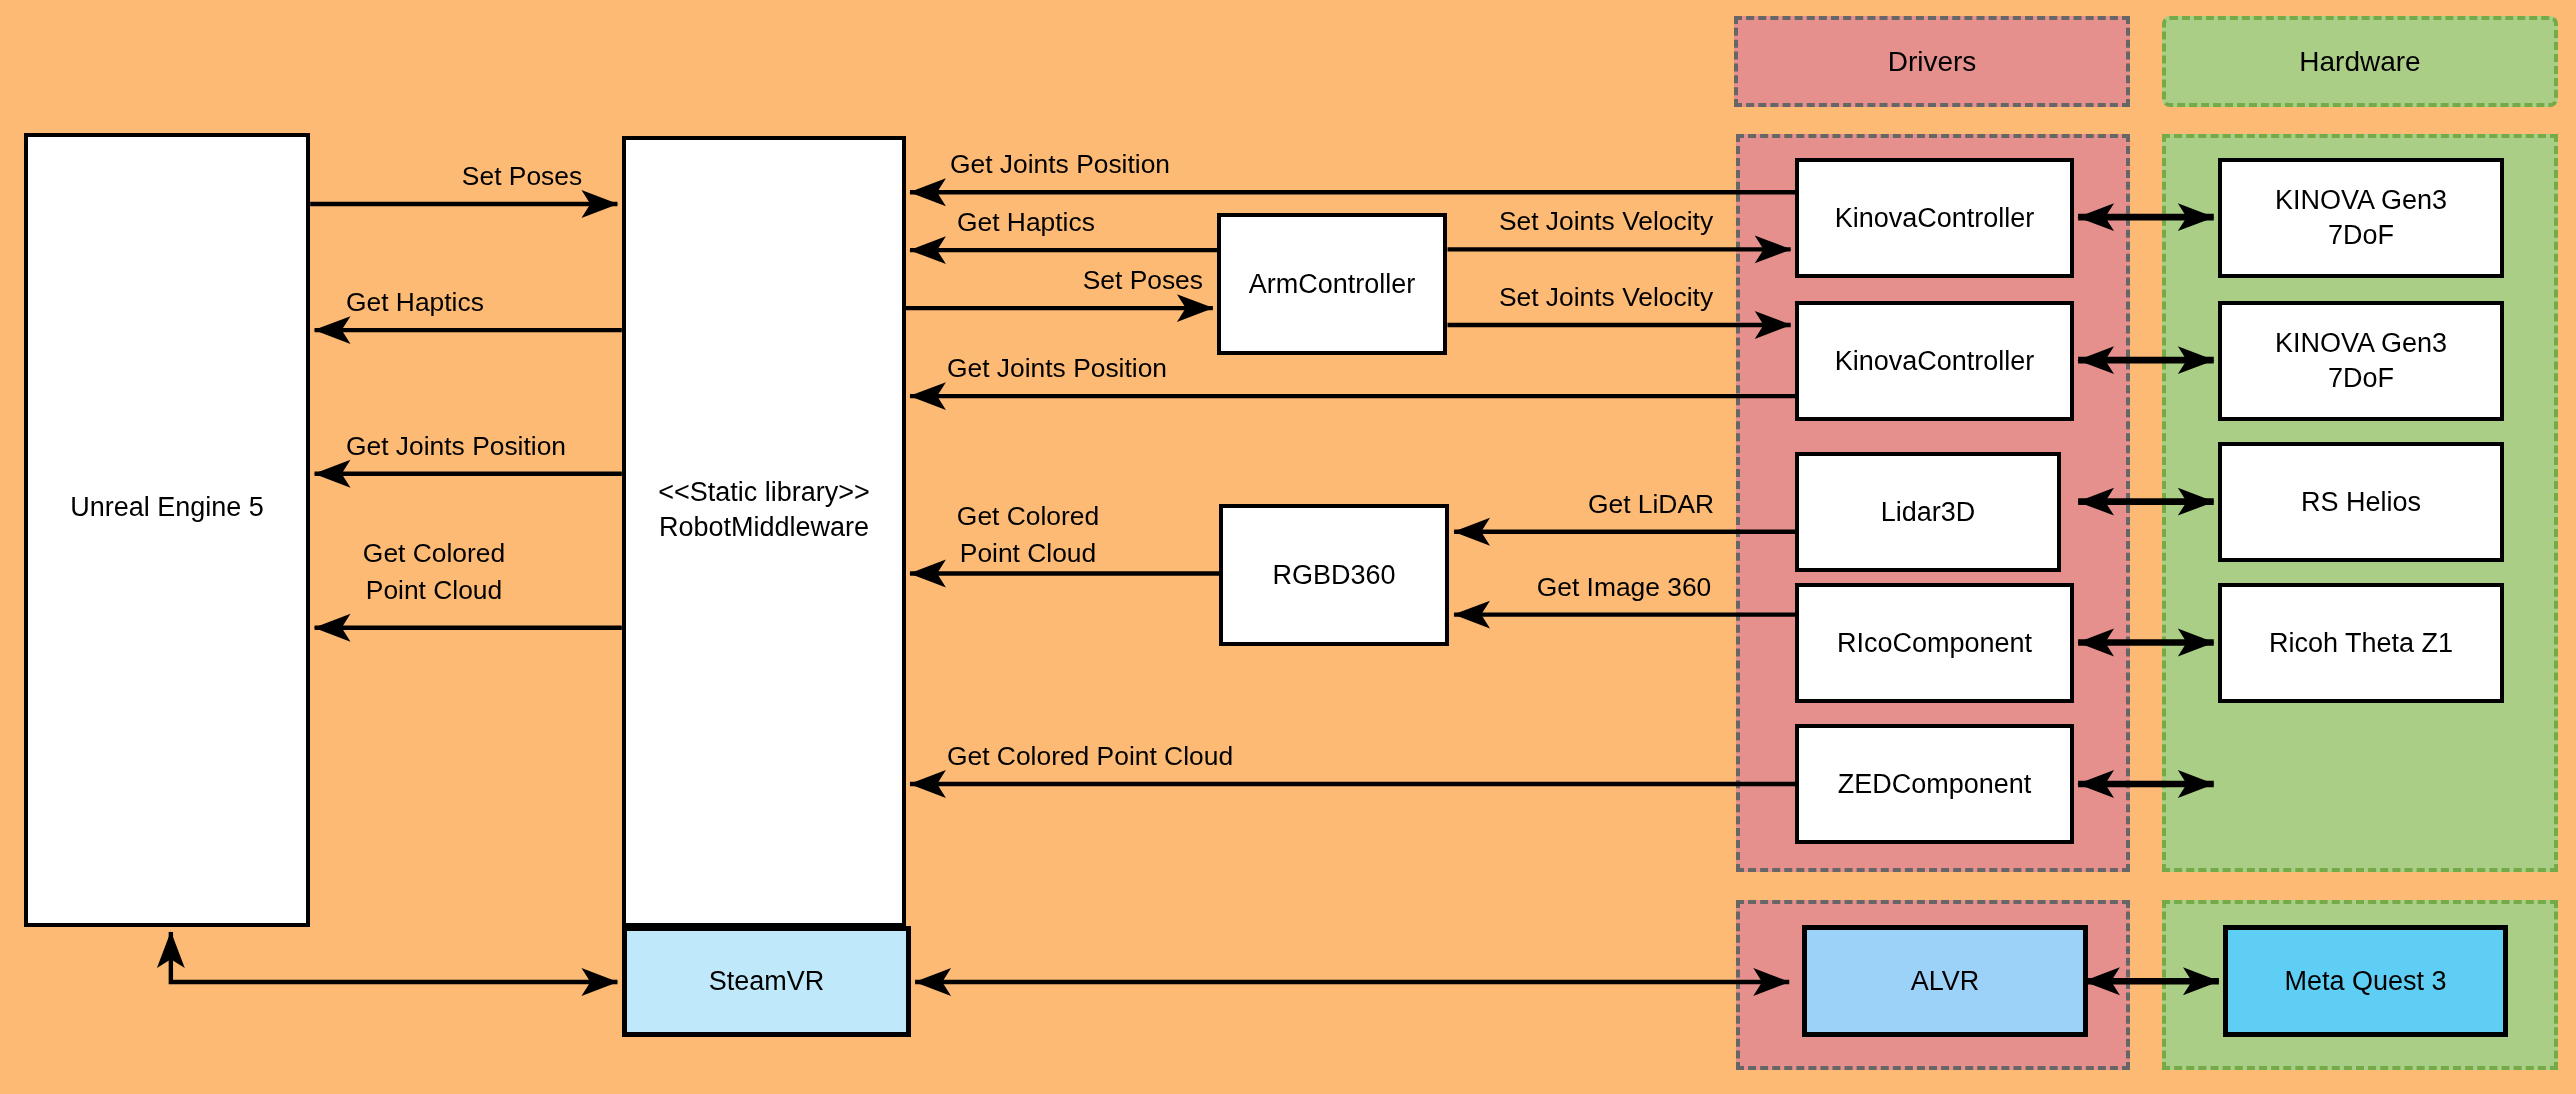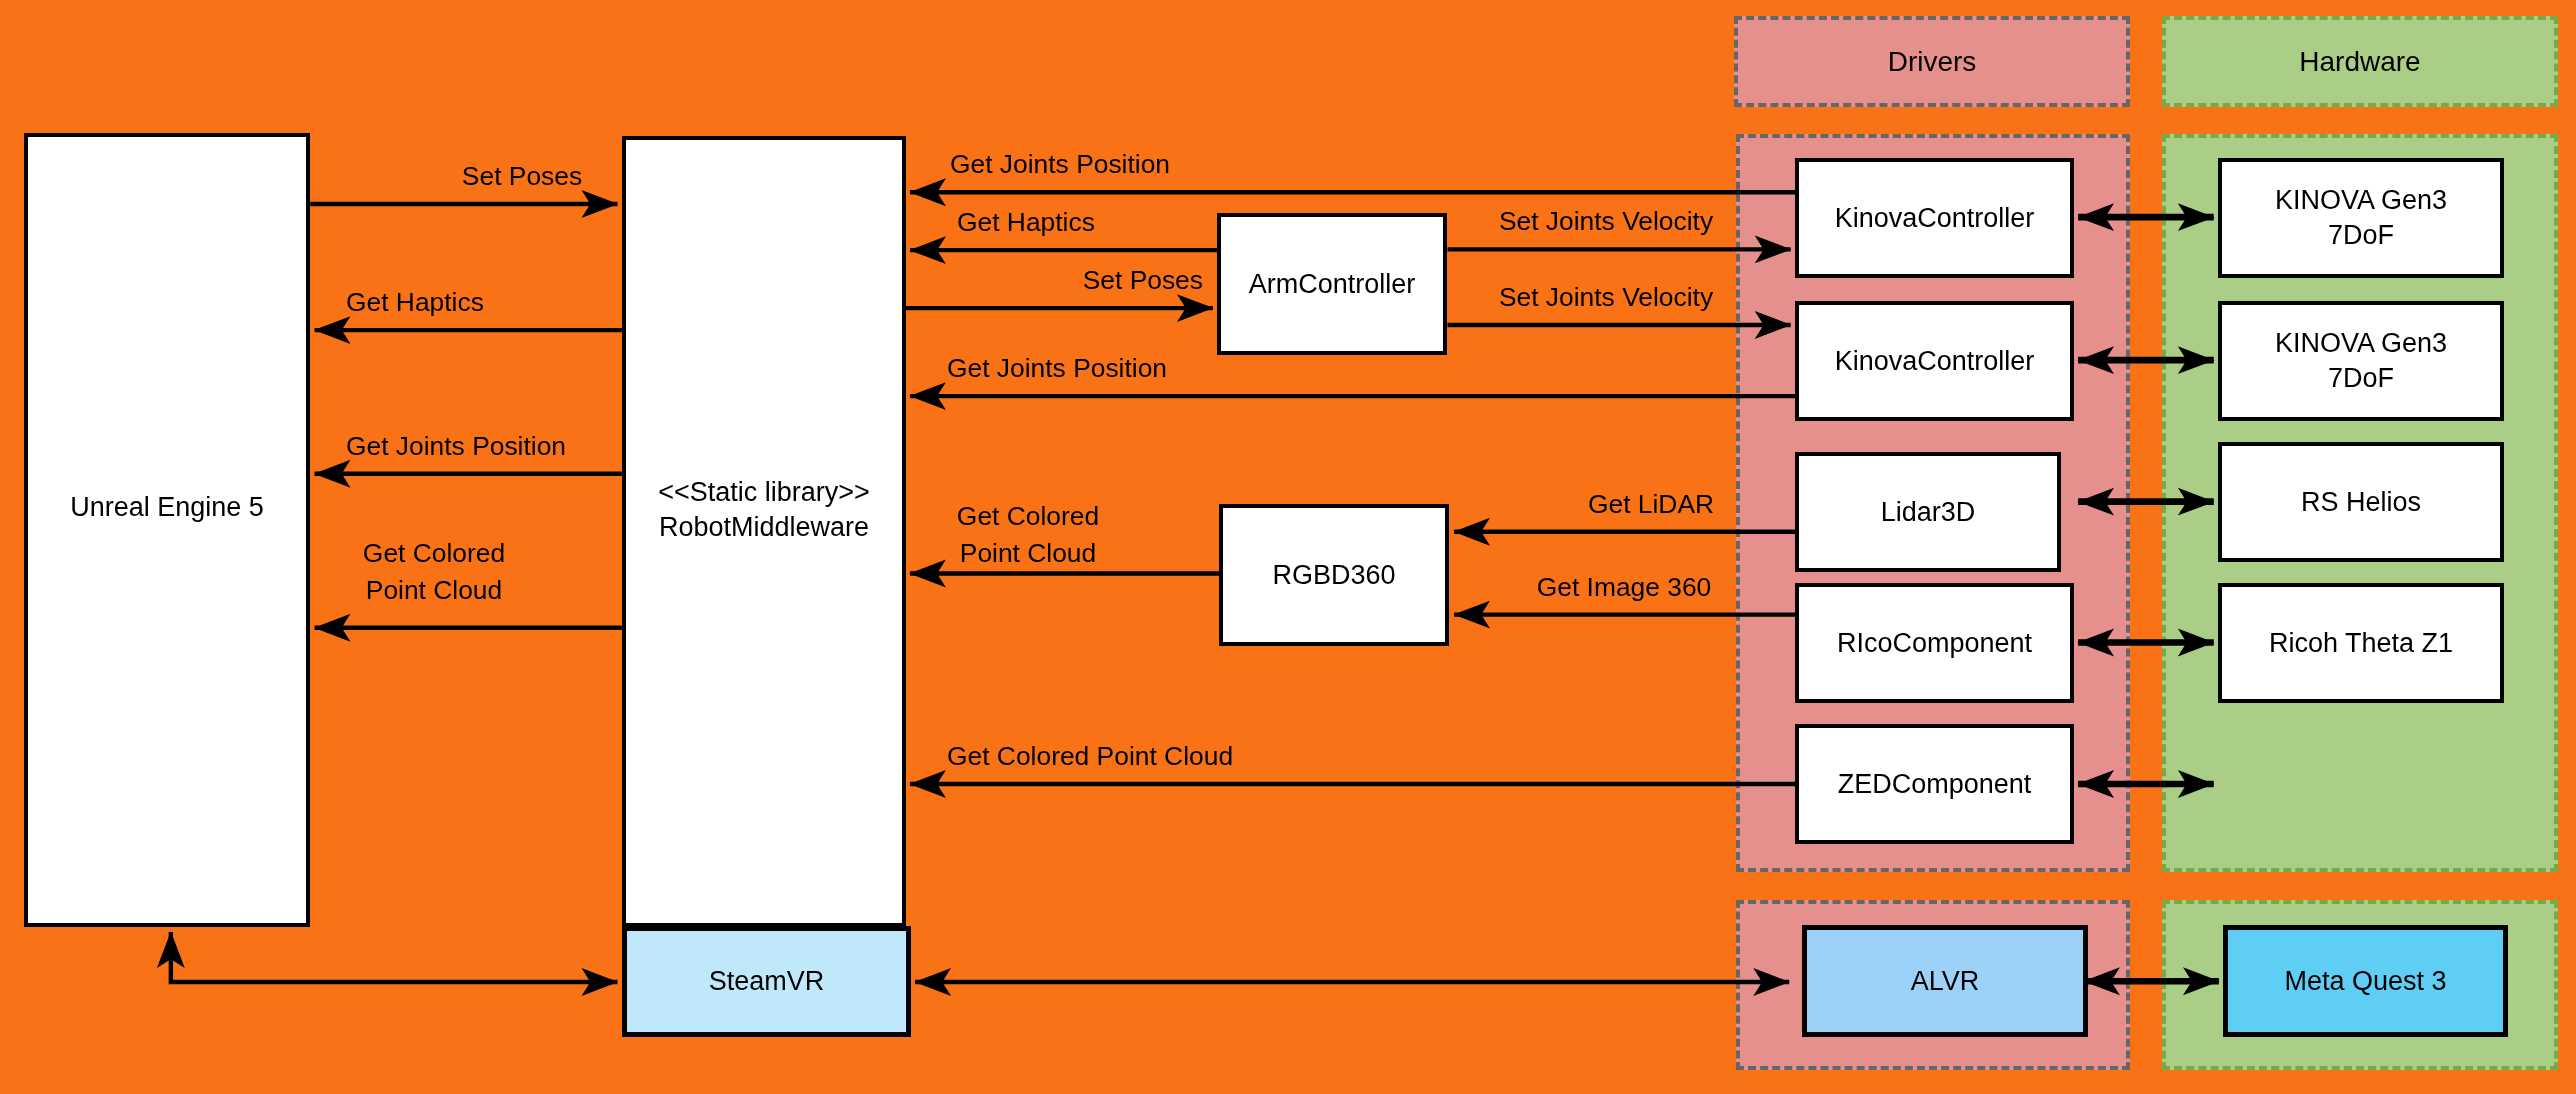--- a/index.html
+++ b/index.html
@@ -1,17 +1,17 @@
 <!DOCTYPE html>
 <html style="--drivers-fill: #e5908d; --drivers-border: #666666; --hardware-fill: #abce86; --hardware-border: #74aa47; --steamvr-fill: #bfe9fb; --alvr-fill: #9cd2f8; --quest-fill: #5ecef5; --node-fill: #ffffff; --line-color: #000000;font-size:11.7px"><head>
 <meta charset="utf-8">
 <style>
   html,body{margin:0;padding:0;background:#ffffff;}
   body{font-family:"Liberation Sans","DejaVu Sans",sans-serif;color:#000;}
-  #canvas{position:relative;width:2576px;height:1095px;background:#f97316;overflow:hidden;}
+  #canvas{position:relative;width:2576px;height:1095px;background:#fdba74;overflow:hidden;}
   #wires{position:absolute;left:0;top:0;width:2576px;height:1095px;}
   .node{position:absolute;background:#fff;border:4.4px solid #000;box-sizing:border-box;
         display:flex;align-items:center;justify-content:center;text-align:center;
         font-size:27px;line-height:35px;}
   .group{position:absolute;box-sizing:border-box;border:4.4px dashed var(--drivers-border);
          background:var(--drivers-fill);}
   .group.green{border-color:var(--hardware-border);background:var(--hardware-fill);}
   .gheader{position:absolute;box-sizing:border-box;border:4.4px dashed var(--drivers-border);
            background:var(--drivers-fill);display:flex;align-items:center;justify-content:center;
            font-size:28px;}
@@ -29,21 +29,21 @@
   .quest{background:var(--quest-fill);border-width:5.1px;}
 </style>
 </head>
 <body>
 
 <div id="canvas">
 
   <div class="gheader" style="left:1734px;top:16px;width:396px;height:91px;">
     <span>Drivers</span>
   </div>
-  <div class="gheader green" style="left:2162px;top:16px;width:396px;height:91px;">
+  <div class="gheader green" style="left:2162px;top:16px;width:396px;height:91px;border-radius:8px;">
     <span>Hardware</span>
   </div>
   <div class="group" style="left:1736px;top:134px;width:394px;height:738px;"></div>
   <div class="group green" style="left:2162px;top:134px;width:396px;height:738px;"></div>
   <div class="group" style="left:1736px;top:900px;width:394px;height:170px;"></div>
   <div class="group green" style="left:2162px;top:900px;width:396px;height:170px;"></div>
 
   <svg id="wires" viewBox="0 0 3513 1493">
     <defs>
       <marker id="ah" markerUnits="userSpaceOnUse" markerWidth="54" markerHeight="42" refX="50" refY="20" orient="auto-start-reverse">

